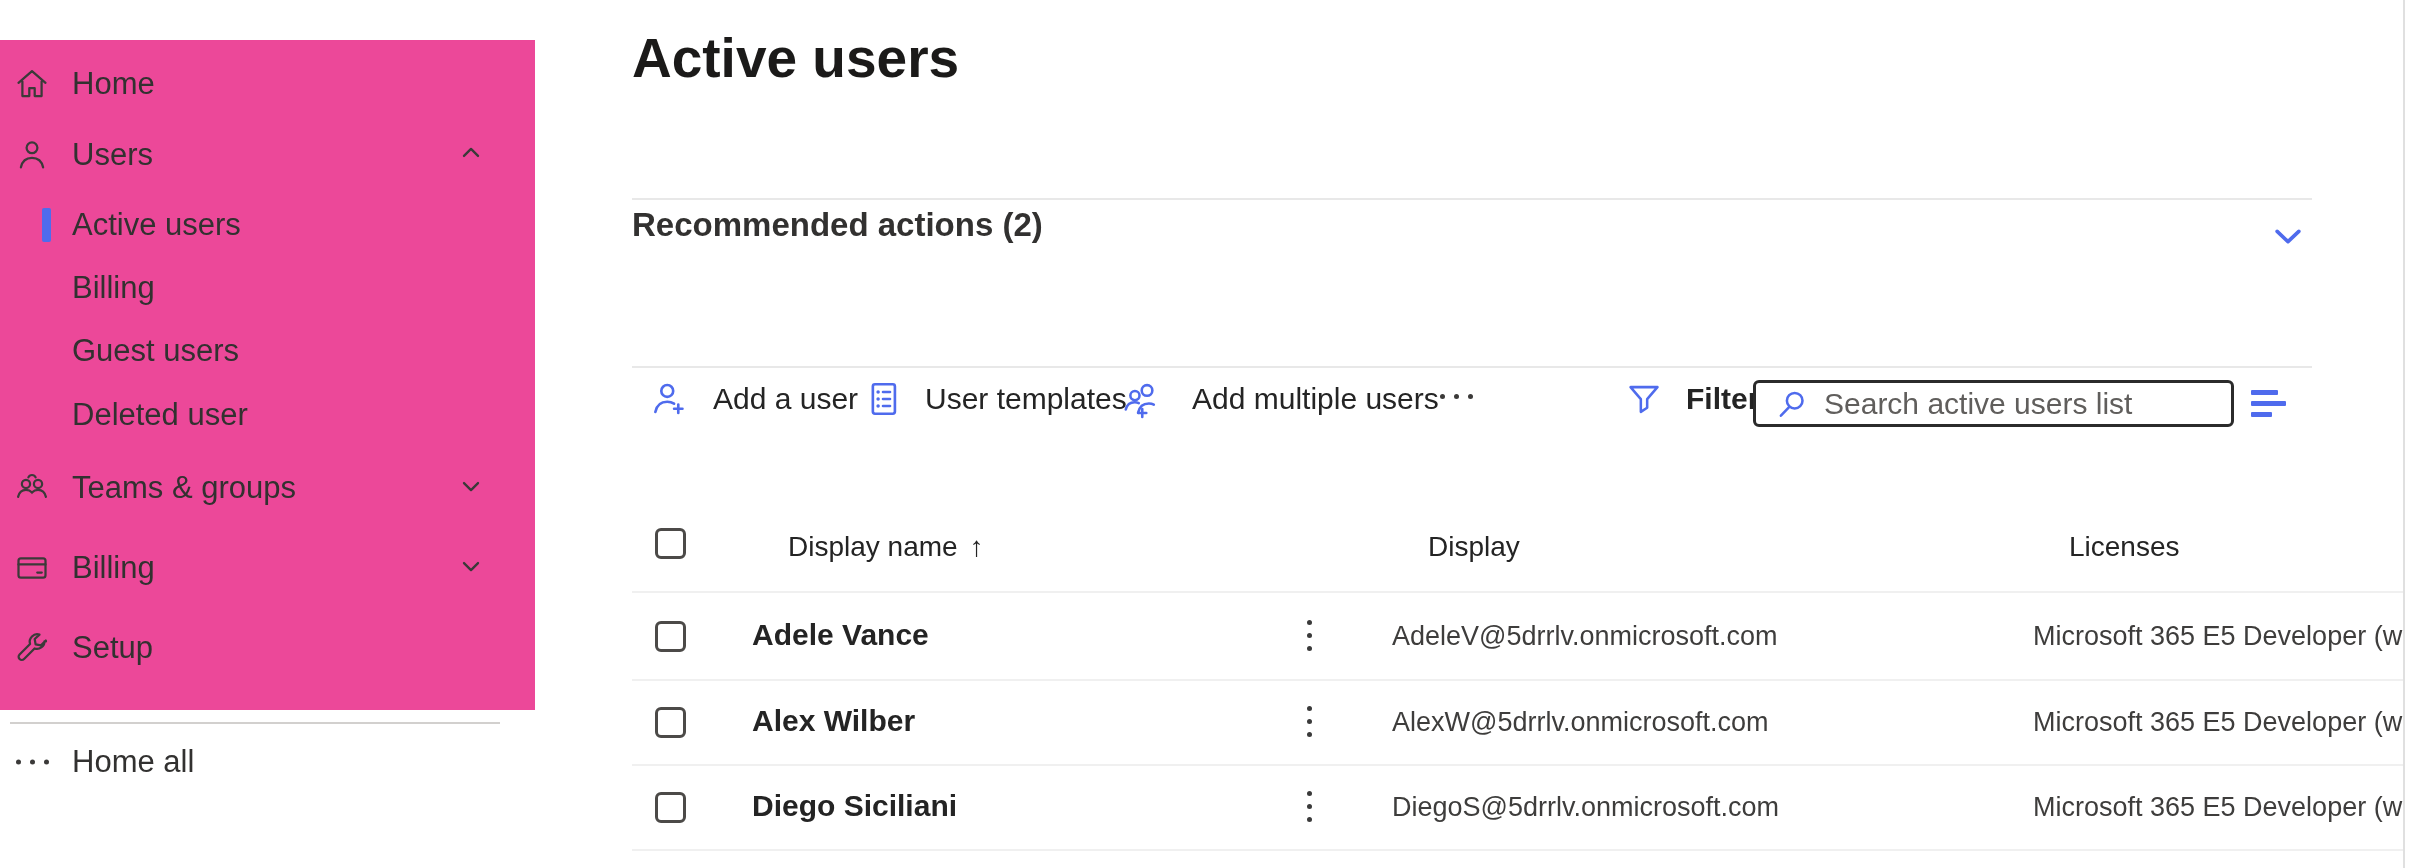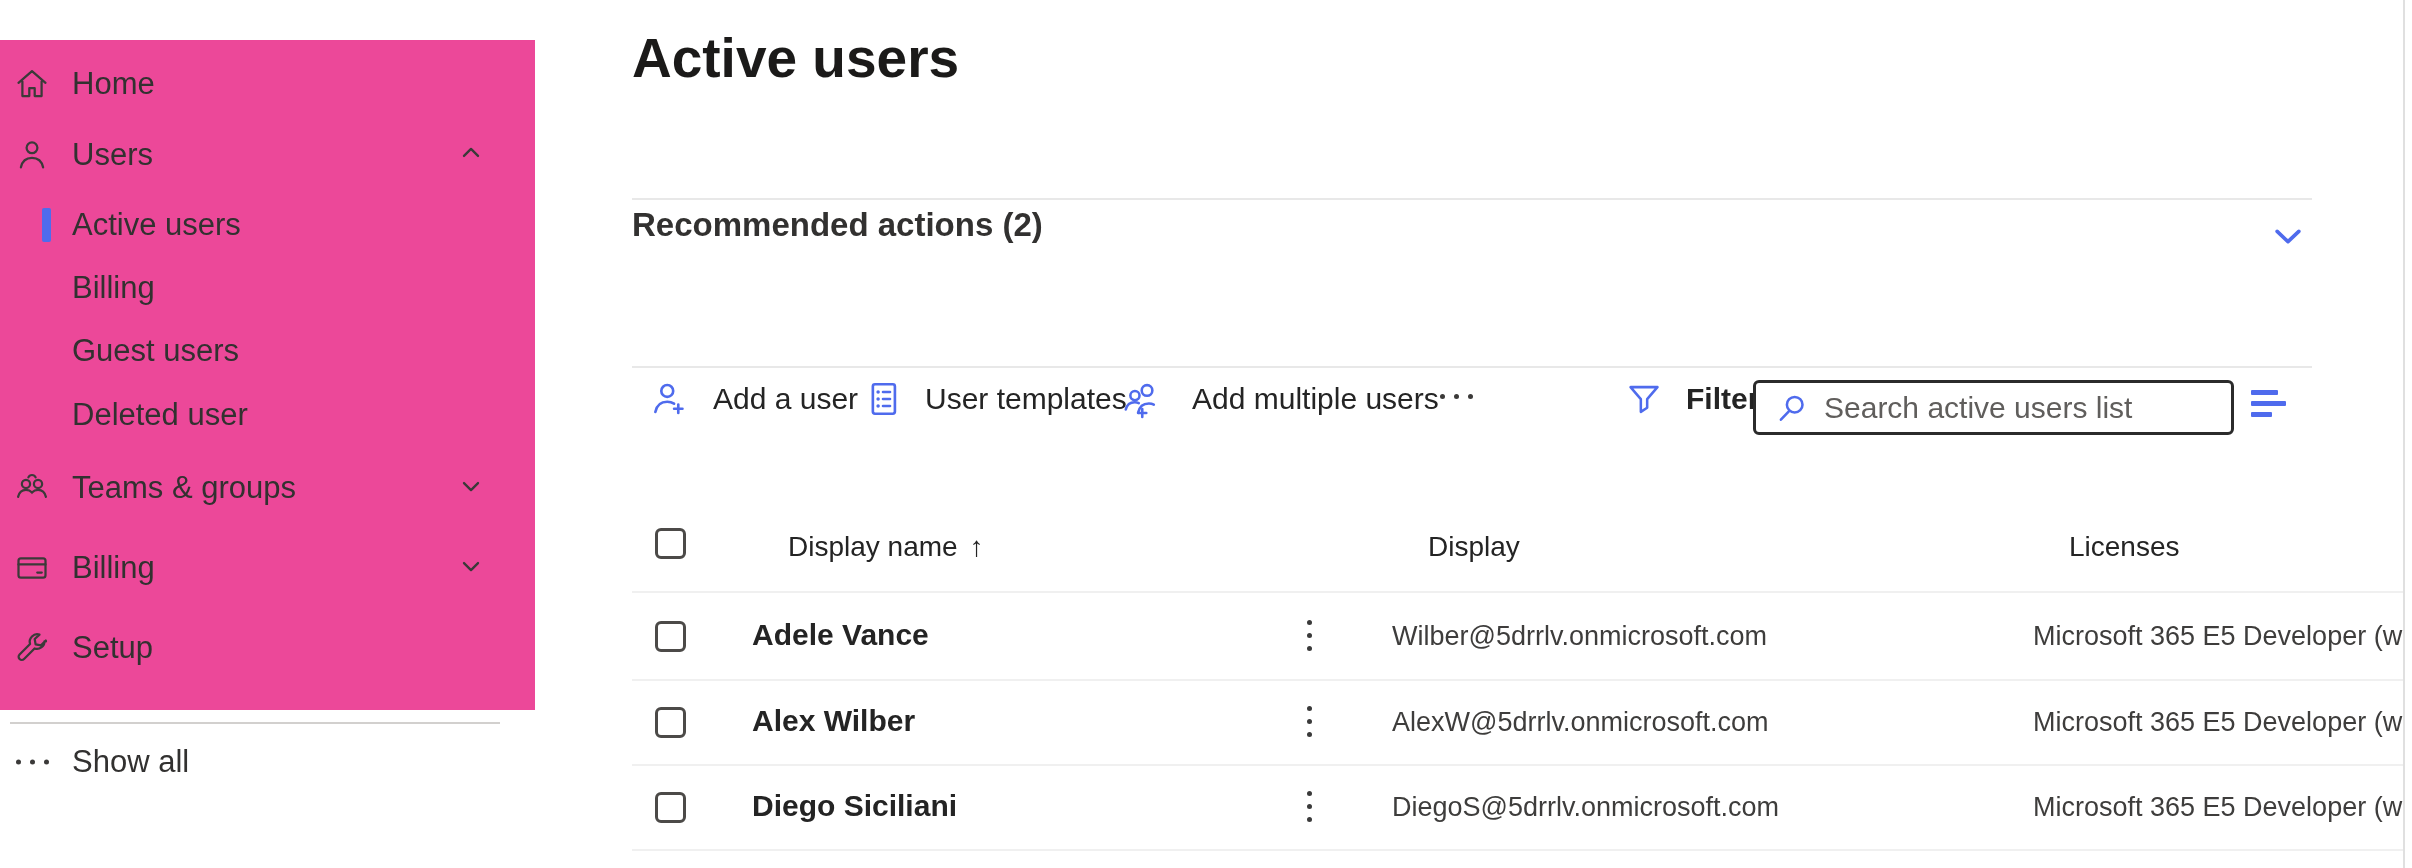--- a/index.html
+++ b/index.html
@@ -28,21 +28,21 @@
   .div-title { left:97px; top:198px; width:1680px; }
   .div-rec   { left:97px; top:366px; width:1680px; }
   .rec-label { position:absolute; left:97px; top:206px; font-size:33px; font-weight:700; color:#323130;text-align:right; }
   .rec-chev  { position:absolute; left:1733px; top:216px; color:#4f6bed; cursor:pointer; }
 
   
   .tb-label { position:absolute; top:382px; font-size:30px; color:#242424; white-space:nowrap; cursor:pointer;margin-left:16px; }
   .tb-icon  { position:absolute; top:378px; color:#4f6bed; cursor:pointer; }
   .overflow-dots { position:absolute; left:905px; top:394px; cursor:pointer; }
   .filter-label { font-weight:700; }
-  .search-box { position:absolute; left:1218px; top:380px; width:481px; height:55px;
+  .search-box { position:absolute; left:1218px; top:380px; width:481px; height:47px;
                 border:3px solid #2b2b2b; border-radius:6px; background:#fff;
                 display:flex; align-items:center; }
   .search-box svg { margin-left:18px; flex:none; color:#4f6bed; }
   .search-box input { border:none; outline:none; background:transparent; flex:1;
                       font-size:30px; color:#323130; margin-left:14px; margin-right:10px;
                       font-family:"Liberation Sans", sans-serif; }
   .search-box input::placeholder { color:#605e5c; }
   .sort-icon { position:absolute; left:1716px; top:390px; cursor:pointer; }
   .sort-icon i { display:block; height:5px; background:#4f6bed; border-radius:1px; margin-bottom:6px; }
   .sort-icon .l1{ width:27px; } .sort-icon .l2{ width:35px; } .sort-icon .l3{ width:21px; }
@@ -154,21 +154,21 @@
     <div class="side-divider"></div>
 
     <div class="side-item" style="top:693px">
       <span class="icn">
         <span class="dots-h">
             <i></i>
             <i></i>
             <i></i>
           </span>
       </span>
-      <span class="lbl">Show all</span>
+      <span class="lbl">Home all</span>
     </div>
   </nav>
 
   <main id="main">
 
     <h1 class="page-title">Active users</h1>
 
     <div class="hdiv div-title"></div>
 
     <div class="rec-label">Recommended actions (2)</div>
@@ -243,21 +243,21 @@
     <div class="rowdiv" style="top:591px"></div>
 
     <div>
       <span class="chk" style="top:621px"></span>
       <span class="cell-name" style="top:618px">Adele Vance</span>
       <span class="vdots" style="top:620px">
           <i></i>
           <i></i>
           <i></i>
         </span>
-      <span class="cell-user" style="top:621px">Wilber@5drrlv.onmicrosoft.com</span>
+      <span class="cell-user" style="top:621px">AdeleV@5drrlv.onmicrosoft.com</span>
       <span class="cell-lic" style="top:621px">Microsoft 365 E5 Developer (withou</span>
       <div class="rowdiv" style="top:679px"></div>
     </div>
 
     <div>
       <span class="chk" style="top:707px"></span>
       <span class="cell-name" style="top:704px">Alex Wilber</span>
       <span class="vdots" style="top:706px">
           <i></i>
           <i></i>

